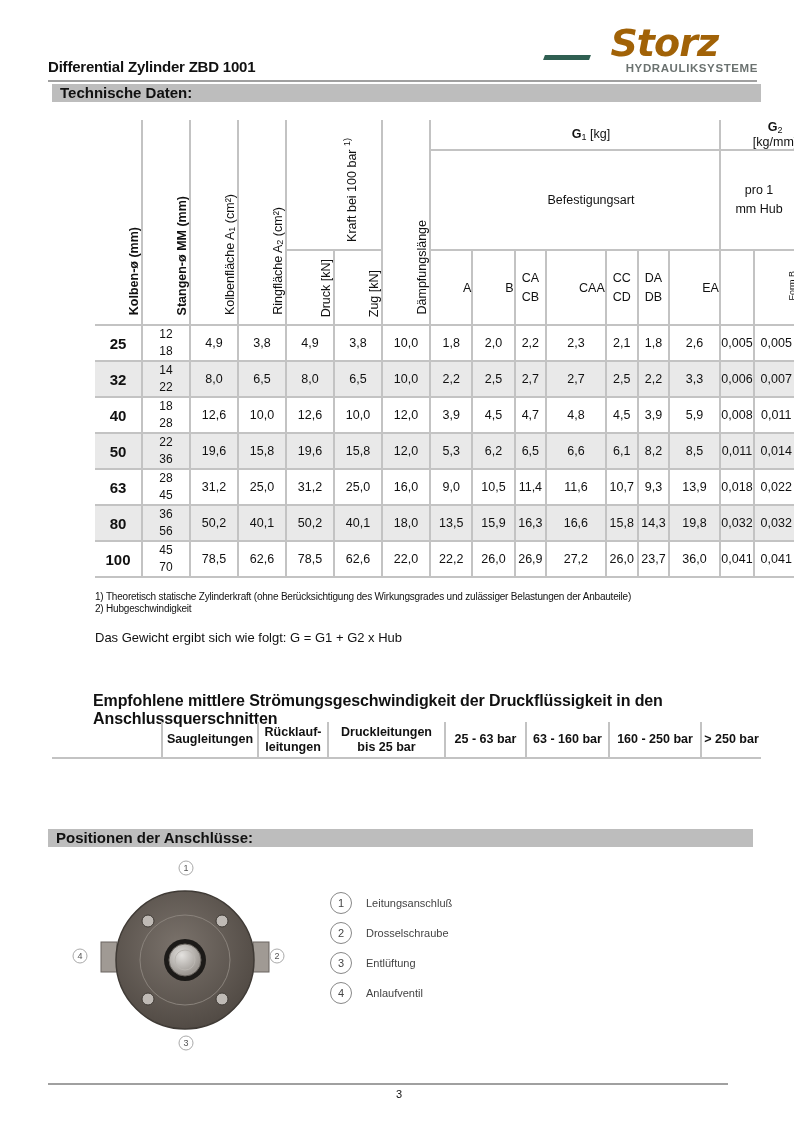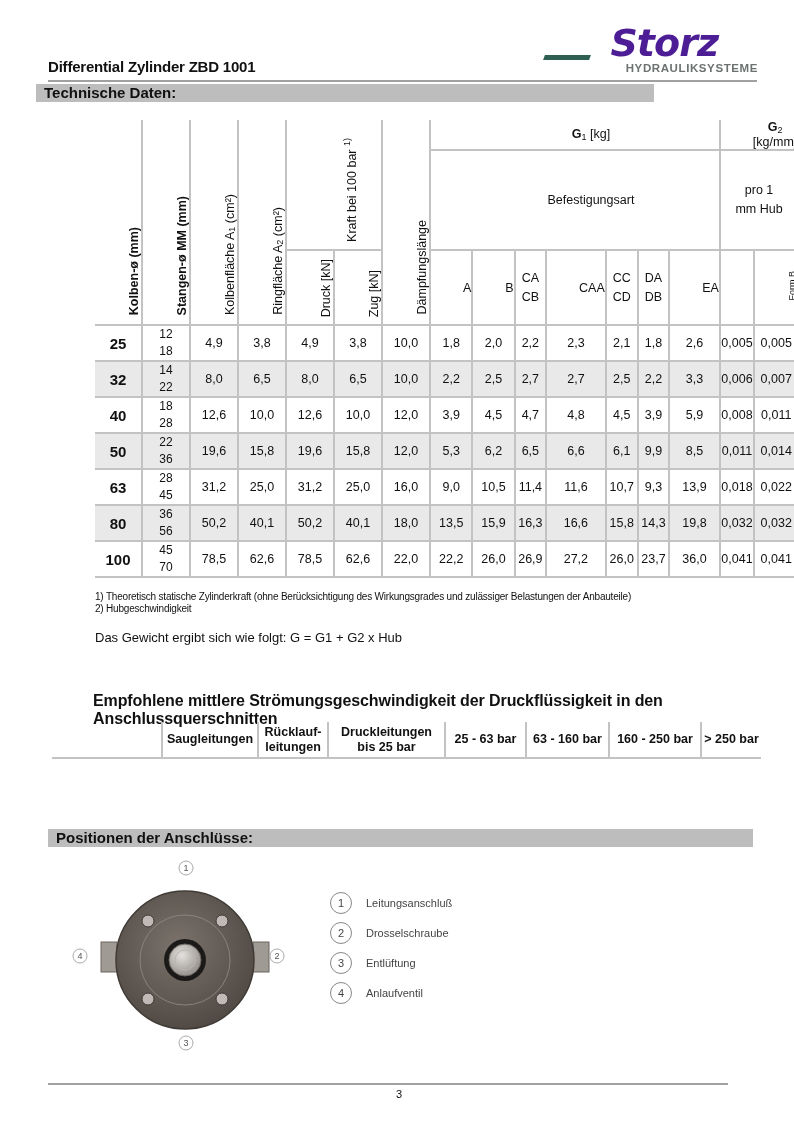--- a/index.html
+++ b/index.html
@@ -4,27 +4,27 @@
 <style>
   html, body { margin: 0; padding: 0; background: #fff; }
   body { width: 794px; height: 1123px; position: relative; overflow: hidden;
          font-family: "Liberation Sans", sans-serif; color: #111; }
   .abs { position: absolute; }
 
   
   .doc-title { left: 48px; top: 58px; font-size: 15px; font-weight: bold; letter-spacing: -0.2px; }
   .logo { left: 540px; top: 24px; width: 218px; height: 52px; }
   .logo-word { position: absolute; right: 40px; top: 0; font-family: "DejaVu Sans", sans-serif;
-               font-size: 38px; font-weight: bold; font-style: italic; color: #4c1d95;
+               font-size: 38px; font-weight: bold; font-style: italic; color: #a16207;
                letter-spacing: -1px; line-height: 38px; }
   .logo-bar { position: absolute; left: 4px; top: 31px; width: 46px; height: 5px; background: #2f5f52; transform: skewX(-20deg); }
   .logo-sub { position: absolute; right: 0; top: 38px; font-size: 11.5px; color: #6b7270; letter-spacing: 0.6px; font-weight: bold; }
   .top-rule { left: 48px; top: 80px; width: 709px; height: 2px; background: #a0a0a0; }
   .section-bar { background: #bdbdbd; height: 18px; font-weight: bold; font-size: 15px; line-height: 18px; padding-left: 8px; box-sizing: border-box; }
-  .sec1 { left: 36px; top: 84px; width: 618px; }
+  .sec1 { left: 52px; top: 84px; width: 709px; }
   .sec2 { left: 48px; top: 829px; width: 705px; }
 
   
   table { border-collapse: collapse; }
   .tech { position: absolute; left: 95px; top: 120px; font-size: 12.5px; }
   .tech td, .tech th { border: 2px solid #c3c3c3; text-align: center; padding: 0; font-weight: normal; }
   .tech .noborder-top { border-top: none; }
   .tech thead th { font-size: 12.5px; padding-left: 32px; }
   .vert { writing-mode: vertical-rl; transform: rotate(180deg); white-space: nowrap; display: inline-block; text-align: left; }
   .tech tbody td { height: 32.5px; font-size: 12.5px; }
@@ -197,21 +197,21 @@
       <td>19,6</td>
         <td>15,8</td>
       <td>19,6</td>
         <td>15,8</td>
       <td>12,0</td>
       <td>5,3</td>
         <td>6,2</td>
         <td>6,5</td>
       <td>6,6</td>
         <td>6,1</td>
-        <td>9,9</td>
+        <td>8,2</td>
       <td>8,5</td>
         <td>0,011</td>
         <td class="last-col">0,014</td>
     </tr>
     <tr>
       <td class="first-col kolben">63</td>
       <td class="stangen"><span>28</span><br><span>45</span></td>
       <td>31,2</td>
         <td>25,0</td>
       <td>31,2</td>

